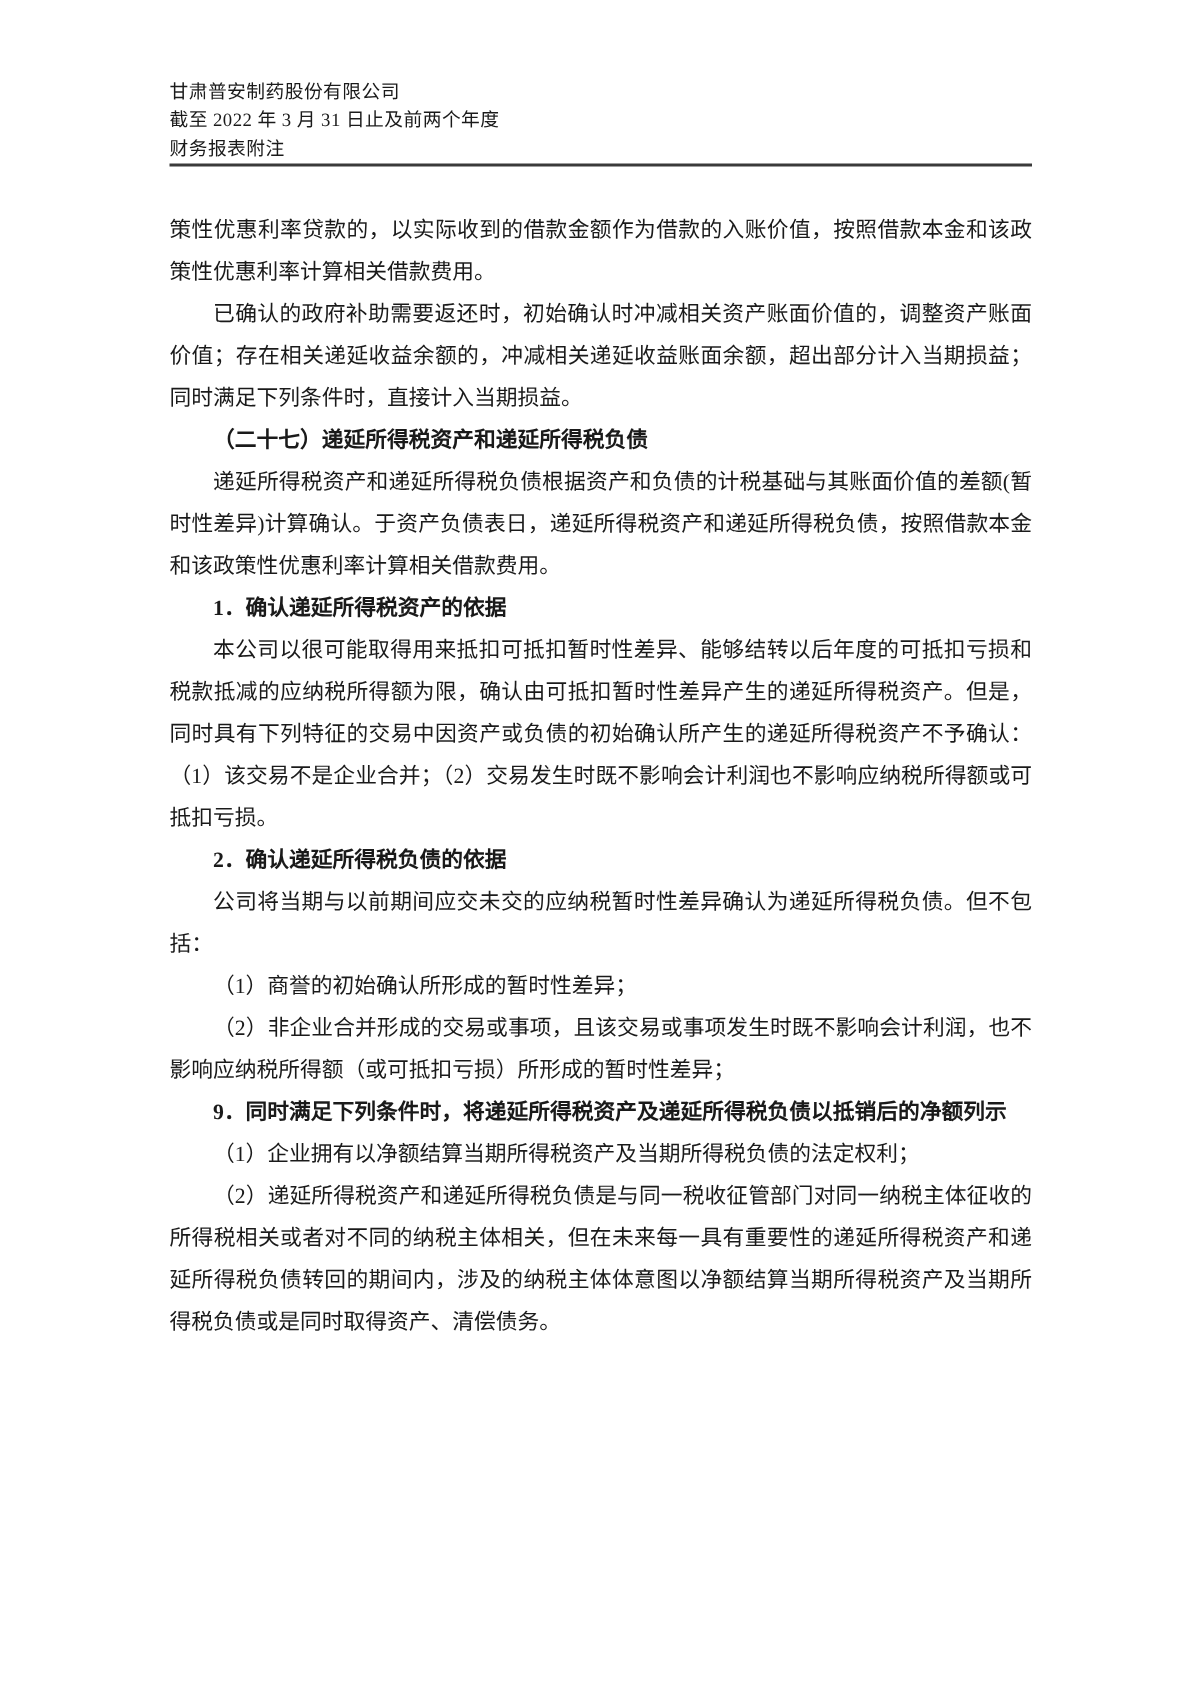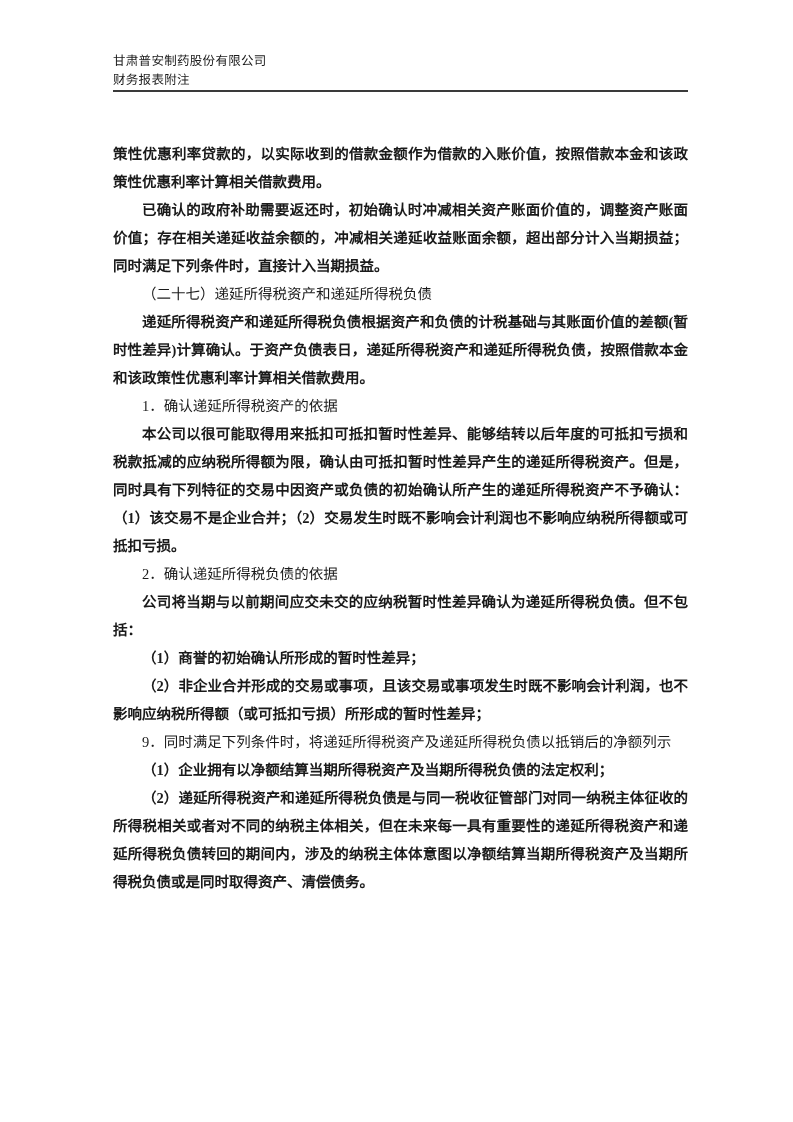--- a/index.html
+++ b/index.html
@@ -42,47 +42,47 @@
     top: 140px;
     width: 575px;
     font-size: 14.5px;
     line-height: 28px;
     text-align: justify;
     text-justify: inter-ideograph;
   }
   .para {
     margin: 0;
     text-indent: 2em;
-    font-weight: bold;
   }
   .para.first {
     text-indent: 0;
   }
   .para.heading {
-    font-weight: normal;
+    font-weight: bold;
   }
   
   .doc-footer {
     position: absolute;
     left: 113px;
     top: 1040px;
     width: 575px;
     text-align: left;
     font-size: 12.5px;
     line-height: 16px;
     letter-spacing: 0.5px;
   }
 </style>
 </head>
 <body>
 
 <div class="page">
 
   <header class="doc-header">
     <div class="hline">甘肃普安制药股份有限公司</div>
+    <div class="hline">截至 2022 年 3 月 31 日止及前两个年度</div>
     <div class="hline">财务报表附注</div>
     <div class="header-rule"></div>
   </header>
 
   <main class="doc-body">
     <p class="para first">策性优惠利率贷款的，以实际收到的借款金额作为借款的入账价值，按照借款本金和该政策性优惠利率计算相关借款费用。</p>
     <p class="para">已确认的政府补助需要返还时，初始确认时冲减相关资产账面价值的，调整资产账面价值；存在相关递延收益余额的，冲减相关递延收益账面余额，超出部分计入当期损益；同时满足下列条件时，直接计入当期损益。</p>
     <p class="para heading">（二十七）递延所得税资产和递延所得税负债</p>
     <p class="para">递延所得税资产和递延所得税负债根据资产和负债的计税基础与其账面价值的差额(暂时性差异)计算确认。于资产负债表日，递延所得税资产和递延所得税负债，按照借款本金和该政策性优惠利率计算相关借款费用。</p>
     <p class="para heading">1．确认递延所得税资产的依据</p>

